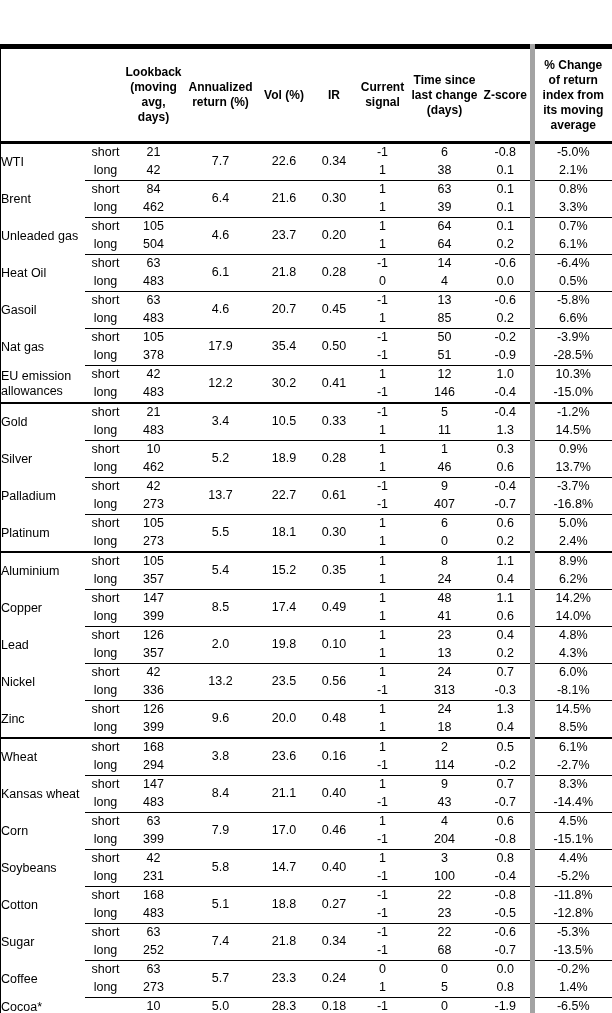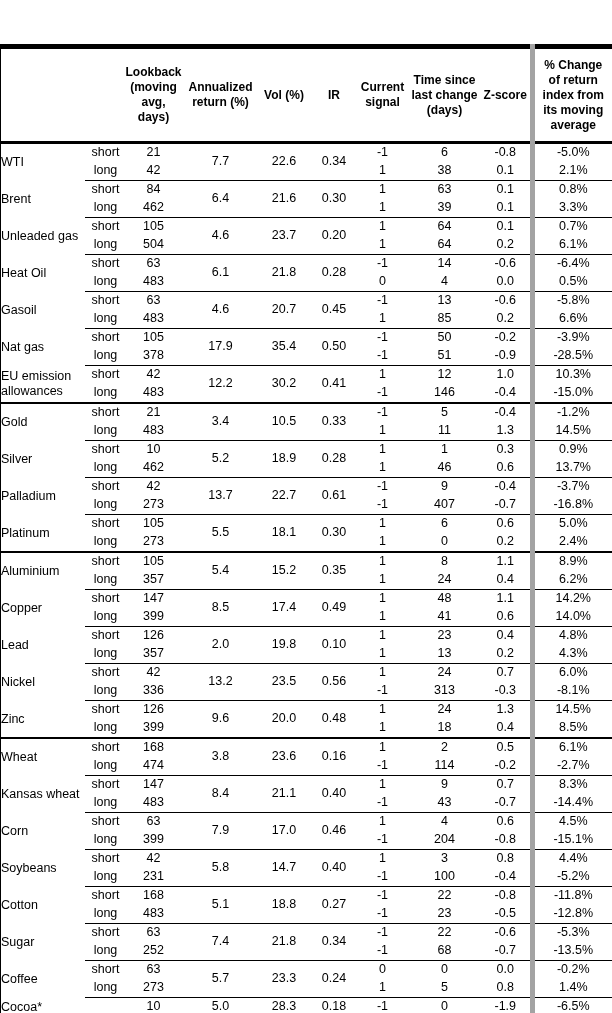--- a/index.html
+++ b/index.html
@@ -425,21 +425,21 @@
           <td rowspan="2">3.8</td>
           <td rowspan="2">23.6</td>
           <td rowspan="2">0.16</td>
           <td>1</td>
           <td>2</td>
           <td>0.5</td>
           <td class="pct-cell">6.1%</td>
         </tr>
         <tr>
           <td class="horizon-cell">long</td>
-          <td>474</td>
+          <td>294</td>
           <td>-1</td>
           <td>114</td>
           <td>-0.2</td>
           <td class="pct-cell">-2.7%</td>
         </tr>
         <tr class="c-start">
           <td class="name-cell" rowspan="2">Kansas wheat</td>
           <td class="horizon-cell">short</td>
           <td>147</td>
           <td rowspan="2">8.4</td>

